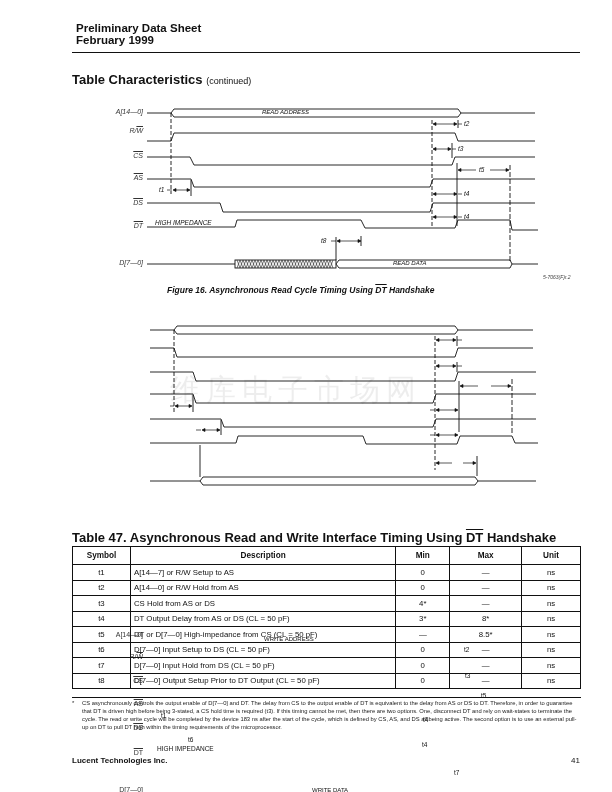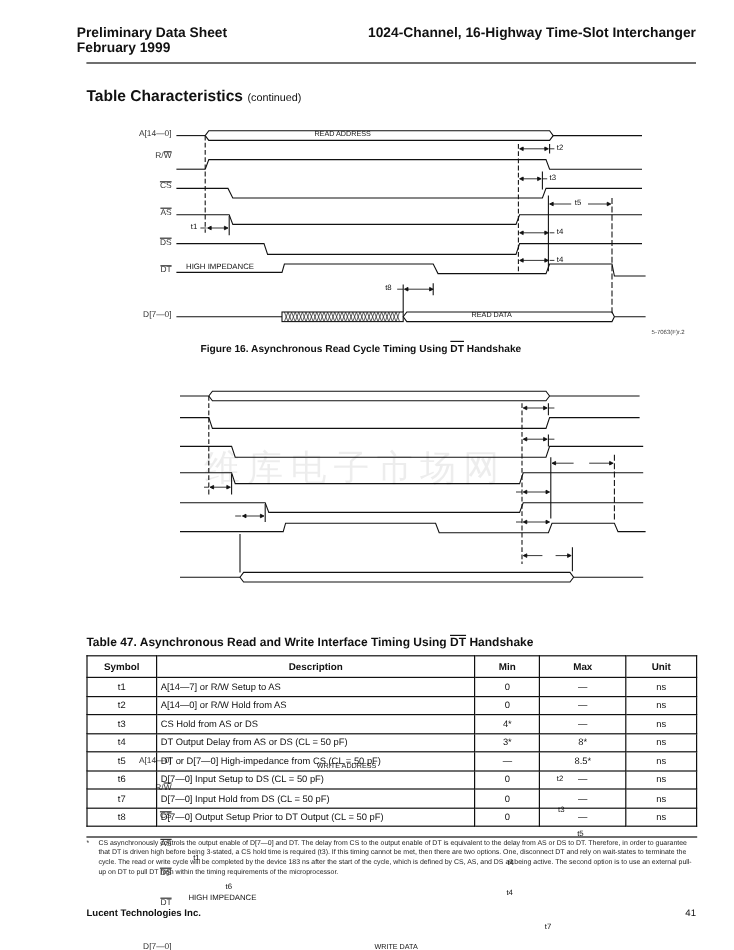--- a/index.html
+++ b/index.html
@@ -1,58 +1,57 @@
 <!DOCTYPE html>
 <html><head>
 <meta charset="utf-8">
 <style>
   html, body { margin: 0; padding: 0; background: #ffffff; }
   body { width: 612px; height: 792px; position: relative; overflow: hidden;
          font-family: "Liberation Sans", sans-serif; color: #111; }
   .abs { position: absolute; }
-  .hdr-l { left: 64px; top: 22px; font-weight: bold; font-size: 11.5px; line-height: 12px; }
+  .hdr-l { left: 76px; top: 22px; font-weight: bold; font-size: 11.5px; line-height: 12px; }
   .hdr-r { right: 32px; top: 22px; font-weight: bold; font-size: 11.5px; line-height: 12px; text-align: right; }
   .hdr-rule { left: 72px; top: 52px; width: 508px; height: 1px; background: #111; }
   .sec-title { left: 72px; top: 72px; font-weight: bold; font-size: 13px; }
   .sec-title .cont { font-weight: normal; font-size: 9px; }
   .sig { font-size: 7px; color: #333; text-align: right; width: 60px; }
   .caption { font-weight: bold; font-size: 8.5px; }
   .fig-id { font-size: 5px; color: #444; }
   .ov { text-decoration: overline; }
-  .tbl-title { left: 72px; top: 530px; font-weight: bold; font-size: 10px; }
+  .tbl-title { left: 72px; top: 530px; font-weight: bold; font-size: 13px; }
   table.spec { position: absolute; left: 72px; top: 546px; width: 509px; border-collapse: collapse; font-size: 7.8px; }
   table.spec th, table.spec td { border: 1px solid #111; padding: 0 3px; height: 14.5px; }
   table.spec th { font-weight: bold; height: 17px; font-size: 8.2px; margin-left: 44px; }
   table.spec td.c { text-align: center; }
   table.spec td.d { text-align: left; padding-left: 3px; }
   .note { left: 72px; top: 699px; width: 508px; font-size: 5.8px; line-height: 8px; color: #222; }
   .note .star { position: absolute; left: 0; top: 0; }
   .note .body { padding-left: 10px; }
   .footer-l { left: 72px; top: 756px; font-size: 8px; font-weight: bold; }
   .footer-r { right: 32px; top: 756px; font-size: 8px; }
   .watermark { left: 170px; top: 370px; font-size: 30px; color: rgba(0,0,0,0.07); font-family: Liberation Mono, monospace; letter-spacing: 6px; white-space: nowrap; pointer-events: none; }
 </style>
 </head>
 <body>
 
 <div class="abs hdr-l">
   <div>Preliminary Data Sheet</div>
   <div>February 1999</div>
 </div>
 <div class="abs hdr-r">
-  <div>1024-Channel, 16-Highway Time-Slot Interchanger</div>
 </div>
 <div class="abs hdr-rule"></div>
 
 <div class="abs sec-title">
   <span>Table Characteristics</span>
   <span class="cont">(continued)</span>
 </div>
 
-<div class="abs" style="left:0;top:0;width:612px;height:300px;">
+<div class="abs" style="left:0;top:0;width:612px;height:300px;font-style:italic;">
   <svg width="612" height="300" viewBox="0 0 612 300" style="position:absolute;left:0;top:0;">
     <g stroke="#111" stroke-width="0.9" fill="none">
 
       <line x1="147" y1="113" x2="171" y2="113"></line>
       <path d="M171,113 L174,109 L458,109 L461,113 L474,113 L535,113"></path>
       <path d="M171,113 L174,117 L458,117 L461,113"></path>
 
       <line x1="147" y1="141" x2="171" y2="141"></line>
       <path d="M171,141 L174,133 L455,133 L458,141 L535,141"></path>
 

